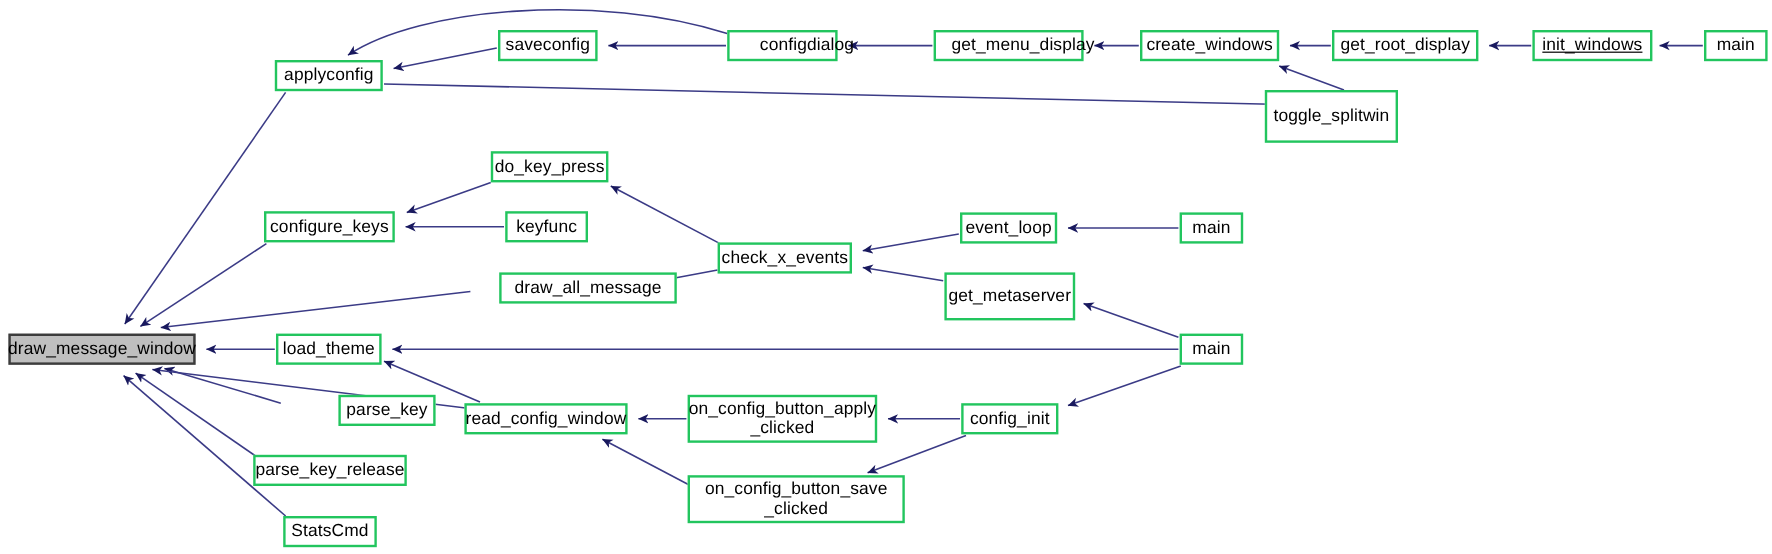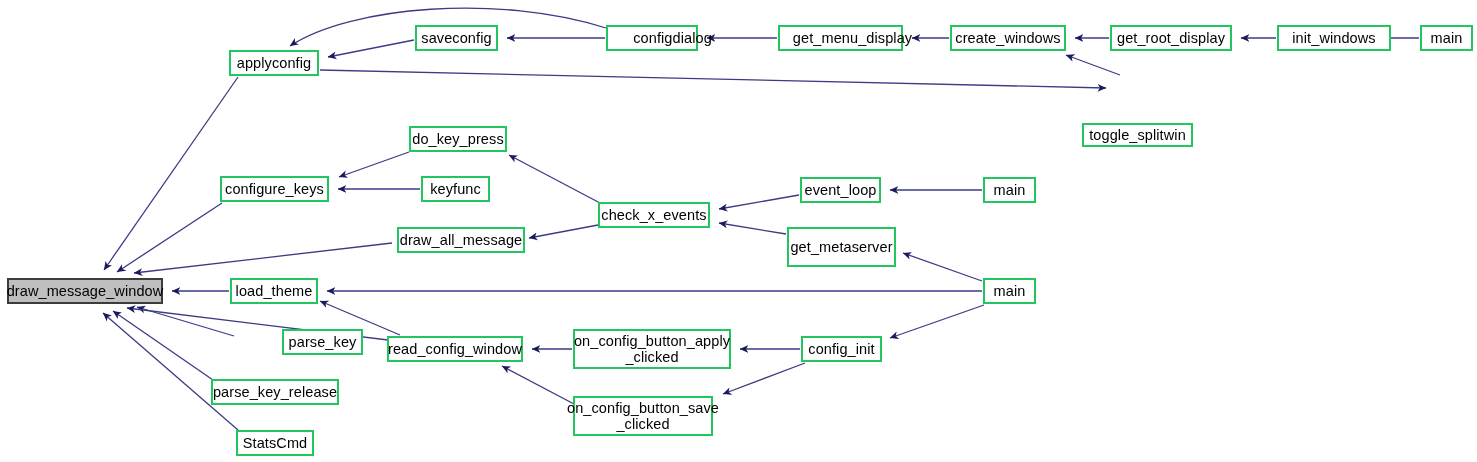--- a/index.html
+++ b/index.html
@@ -126,37 +126,37 @@
   </svg>
 
   <div id="nodes">
       <div class="node root" style="left: 7px; top: 278px; width: 156px; height: 26px;">draw_message_window</div>
       <div class="node" style="left: 229px; top: 50px; width: 90px; height: 26px;">applyconfig</div>
       <div class="node" style="left: 415px; top: 25px; width: 83px; height: 26px;">saveconfig</div>
       <div class="node" style="left: 606px; top: 25px; width: 92px; height: 26px; padding-left: 41px;">configdialog</div>
       <div class="node" style="left: 778px; top: 25px; width: 125px; height: 26px; padding-left: 24px;">get_menu_display</div>
       <div class="node" style="left: 950px; top: 25px; width: 116px; height: 26px;">create_windows</div>
       <div class="node" style="left: 1110px; top: 25px; width: 122px; height: 26px;">get_root_display</div>
-      <div class="node" style="left: 1277px; top: 25px; width: 114px; height: 26px;">init_windows</div>
+      <div class="node" style="left: 1277px; top: 25px; width: 100px; height: 26px; text-decoration: underline;">init_windows</div>
       <div class="node" style="left: 1420px; top: 25px; width: 53px; height: 26px;">main</div>
-      <div class="node" style="left: 1082px; top: 75px; width: 111px; height: 24px; margin-top: 48px;">toggle_splitwin</div>
+      <div class="node" style="left: 1054px; top: 75px; width: 111px; height: 44px;">toggle_splitwin</div>
       <div class="node" style="left: 409px; top: 126px; width: 98px; height: 26px;">do_key_press</div>
       <div class="node" style="left: 220px; top: 176px; width: 109px; height: 26px;">configure_keys</div>
       <div class="node" style="left: 421px; top: 176px; width: 69px; height: 26px;">keyfunc</div>
       <div class="node" style="left: 598px; top: 202px; width: 112px; height: 26px;">check_x_events</div>
       <div class="node" style="left: 800px; top: 177px; width: 81px; height: 26px;">event_loop</div>
       <div class="node" style="left: 983px; top: 177px; width: 53px; height: 26px;">main</div>
-      <div class="node" style="left: 397px; top: 227px; width: 128px; height: 26px;">draw_all_message</div>
+      <div class="node" style="left: 416px; top: 227px; width: 148px; height: 26px;">draw_all_message</div>
       <div class="node" style="left: 787px; top: 227px; width: 109px; height: 40px;">get_metaserver</div>
       <div class="node" style="left: 230px; top: 278px; width: 88px; height: 26px;">load_theme</div>
       <div class="node" style="left: 983px; top: 278px; width: 53px; height: 26px;">main</div>
       <div class="node" style="left: 234px; top: 329px; width: 81px; height: 26px; margin-left: 48px;">parse_key</div>
       <div class="node" style="left: 387px; top: 336px; width: 136px; height: 26px;">read_config_window</div>
       <div class="node" style="left: 573px; top: 329px; width: 158px; height: 40px;">on_config_button_apply
 _clicked</div>
       <div class="node" style="left: 801px; top: 336px; width: 81px; height: 26px;">config_init</div>
       <div class="node" style="left: 211px; top: 379px; width: 128px; height: 26px;">parse_key_release</div>
-      <div class="node" style="left: 573px; top: 396px; width: 140px; height: 40px;">on_config_button_save
+      <div class="node" style="left: 573px; top: 396px; width: 181px; height: 40px;">on_config_button_save
 _clicked</div>
       <div class="node" style="left: 236px; top: 430px; width: 78px; height: 26px;">StatsCmd</div>
     </div>
 
 </div>
 
 </body></html>

